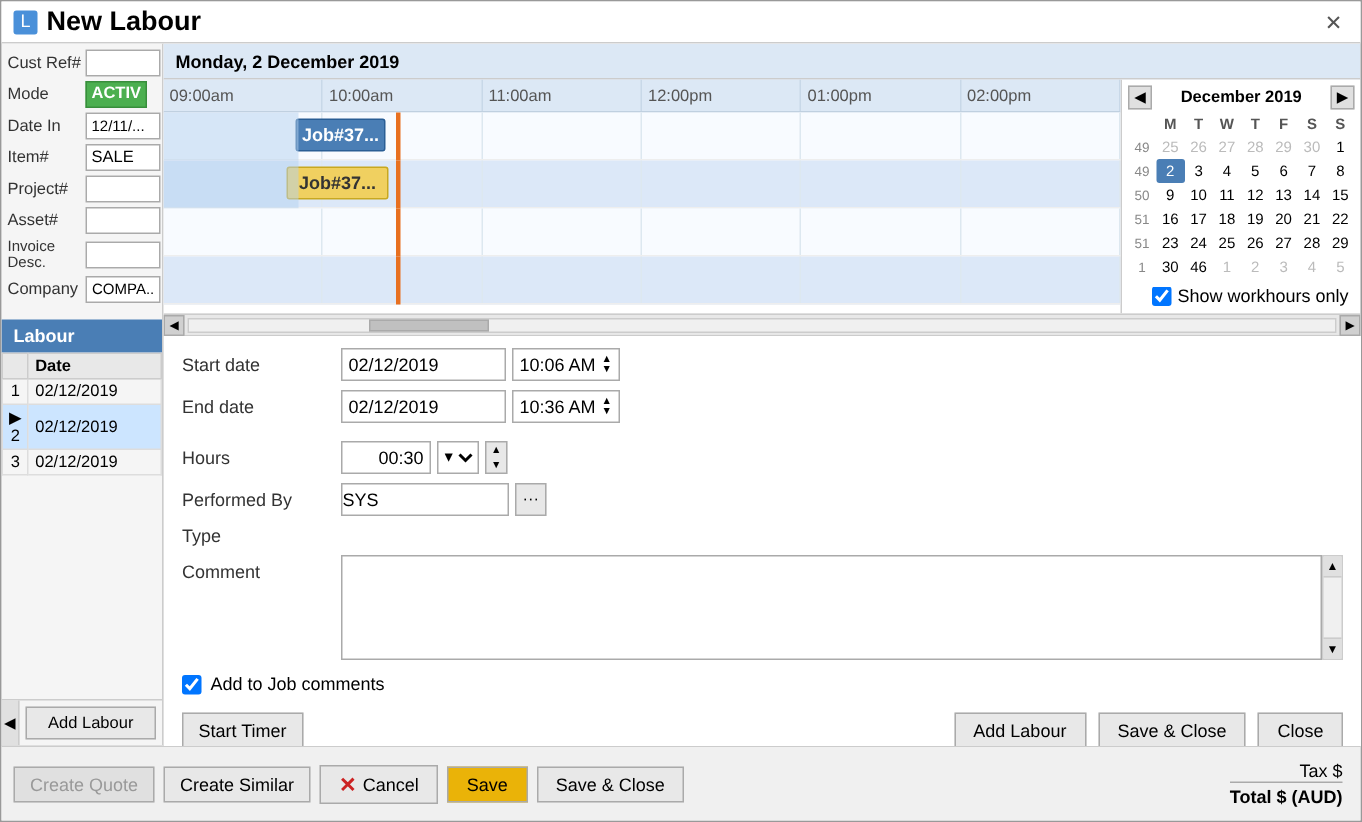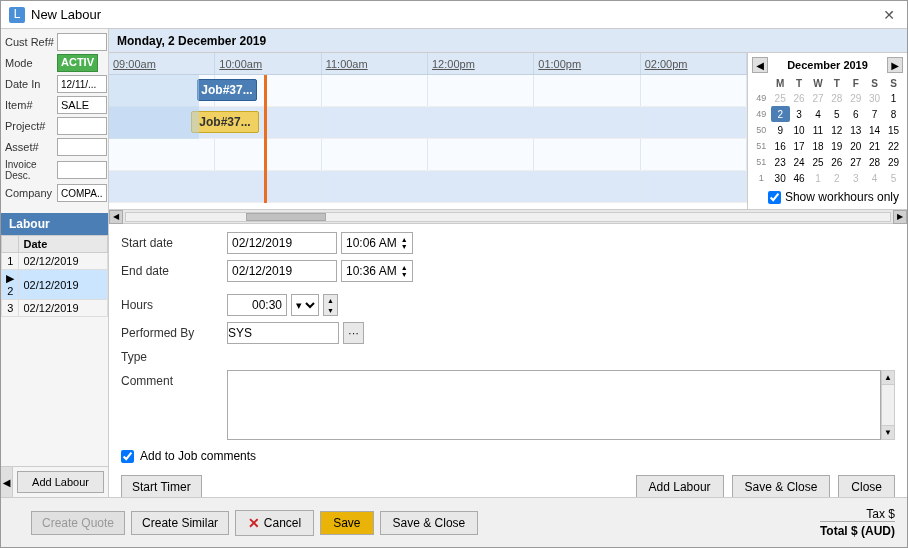--- a/index.html
+++ b/index.html
@@ -4,21 +4,21 @@
   <style>
     * { box-sizing: border-box; margin: 0; padding: 0; font-family: 'Segoe UI', Tahoma, Arial, sans-serif; font-size: 12px; }
     body { background: #f0f0f0; width: 908px; height: 548px; overflow: hidden; }
 
     .main-window { width: 908px; height: 548px; background: #f0f0f0; display: flex; flex-direction: column; border: 1px solid #999; }
 
     
     .title-bar { background: #fff; border-bottom: 1px solid #ccc; display: flex; align-items: center; padding: 4px 8px; height: 28px; }
     .title-bar-icon { width: 16px; height: 16px; margin-right: 6px; background: #4a90d9; border-radius: 2px; display: flex; align-items: center; justify-content: center; flex-shrink: 0; }
     .title-bar-icon svg { width: 12px; height: 12px; }
-    .title-bar-text { flex: 1; font-size: 13px; font-weight: normal; }
+    .title-bar-text { flex: 1; font-size: 18px; font-weight: bold; }
     .title-bar-close { width: 20px; height: 20px; display: flex; align-items: center; justify-content: center; cursor: pointer; font-size: 14px; color: #555; }
 
     
     .content-area { display: flex; flex: 1; overflow: hidden; }
 
     
     .left-panel { width: 108px; background: #f5f5f5; border-right: 1px solid #ccc; display: flex; flex-direction: column; flex-shrink: 0; }
     .left-form { padding: 4px; }
     .form-row { display: flex; align-items: center; margin-bottom: 3px; }
     .form-label { width: 52px; color: #333; font-size: 11px; flex-shrink: 0; }
@@ -36,21 +36,21 @@
 
     
     .right-panel { flex: 1; display: flex; flex-direction: column; overflow: hidden; }
 
     
     .scheduler-area { height: 195px; border-bottom: 1px solid #ccc; display: flex; flex-direction: column; background: white; }
     .scheduler-header { background: #dce8f5; padding: 1px 8px; font-size: 12px; font-weight: bold; border-bottom: 1px solid #ccc; height: 24px; display: flex; align-items: center; }
     .scheduler-body { display: flex; flex: 1; overflow: hidden; }
     .scheduler-timeline { flex: 1; overflow: hidden; position: relative; }
     .time-row { display: flex; height: 22px; background: #dce8f5; border-bottom: 1px solid #c0d0e0; }
-    .time-cell { flex: 1; border-right: 1px solid #c8d8e8; display: flex; align-items: center; justify-content: flex-start; padding-left: 4px; font-size: 11px; color: #555; min-width: 80px; text-decoration: underline; }
+    .time-cell { flex: 1; border-right: 1px solid #c8d8e8; display: flex; align-items: center; justify-content: flex-start; padding-left: 4px; font-size: 11px; color: #555; min-width: 80px; }
     .gantt-row { height: 28px; border-bottom: 1px solid #eee; position: relative; display: flex; background: #f8fbff; }
     .gantt-row:nth-child(2) { background: #e8f0f8; }
     .gantt-cell { flex: 1; border-right: 1px solid #dde8f0; min-width: 80px; }
     .job-bar { position: absolute; height: 22px; top: 3px; border-radius: 2px; display: flex; align-items: center; padding: 0 4px; font-size: 10px; font-weight: bold; overflow: hidden; cursor: pointer; justify-content: center; }
     .job-bar-blue { background: #4a7eb5; color: white; border: 1px solid #2a5e95; }
     .job-bar-yellow { background: #f0d060; color: #333; border: 1px solid #c8a820; }
 
     
     .mini-cal { width: 160px; border-left: 1px solid #ccc; padding: 4px; background: white; flex-shrink: 0; }
     .mini-cal-header { display: flex; align-items: center; justify-content: space-between; margin-bottom: 4px; }
@@ -85,21 +85,21 @@
     .checkbox-row input { margin: 0; }
     .form-buttons-row { display: flex; gap: 8px; margin-top: 8px; padding: 4px 0; }
     .btn-timer { padding: 4px 10px; background: #e8e8e8; border: 1px solid #aaa; cursor: pointer; }
     .btn-spacer { flex: 1; }
     .btn-add-labour { padding: 4px 12px; background: #e8e8e8; border: 1px solid #aaa; cursor: pointer; }
     .btn-save-close { padding: 4px 12px; background: #e8e8e8; border: 1px solid #aaa; cursor: pointer; }
     .btn-close { padding: 4px 12px; background: #e8e8e8; border: 1px solid #aaa; cursor: pointer; }
 
     
     .bottom-bar { height: 50px; background: #f0f0f0; border-top: 1px solid #ccc; display: flex; align-items: center; padding: 4px 8px; gap: 6px; }
-    .btn-create-quote { padding: 4px 10px; background: #e0e0e0; border: 1px solid #aaa; cursor: pointer; color: #888; margin-left: 22px; }
+    .btn-create-quote { padding: 4px 10px; background: #e0e0e0; border: 1px solid #aaa; cursor: pointer; color: #888; }
     .btn-create-similar { padding: 4px 10px; background: #e8e8e8; border: 1px solid #aaa; cursor: pointer; }
     .btn-cancel { padding: 4px 12px; background: #e8e8e8; border: 1px solid #aaa; cursor: pointer; display: flex; align-items: center; gap: 4px; }
     .btn-cancel-x { color: #cc2222; font-size: 14px; font-weight: bold; }
     .btn-save { padding: 4px 12px; background: #eab308; border: 1px solid #aaa; cursor: pointer; }
     .btn-save-close-bot { padding: 4px 12px; background: #e8e8e8; border: 1px solid #aaa; cursor: pointer; }
     .tax-area { margin-left: auto; text-align: right; padding-right: 4px; }
     .tax-line { font-size: 11px; }
     .total-line { font-size: 12px; font-weight: bold; border-top: 1px solid #aaa; padding-top: 2px; }
 
     

